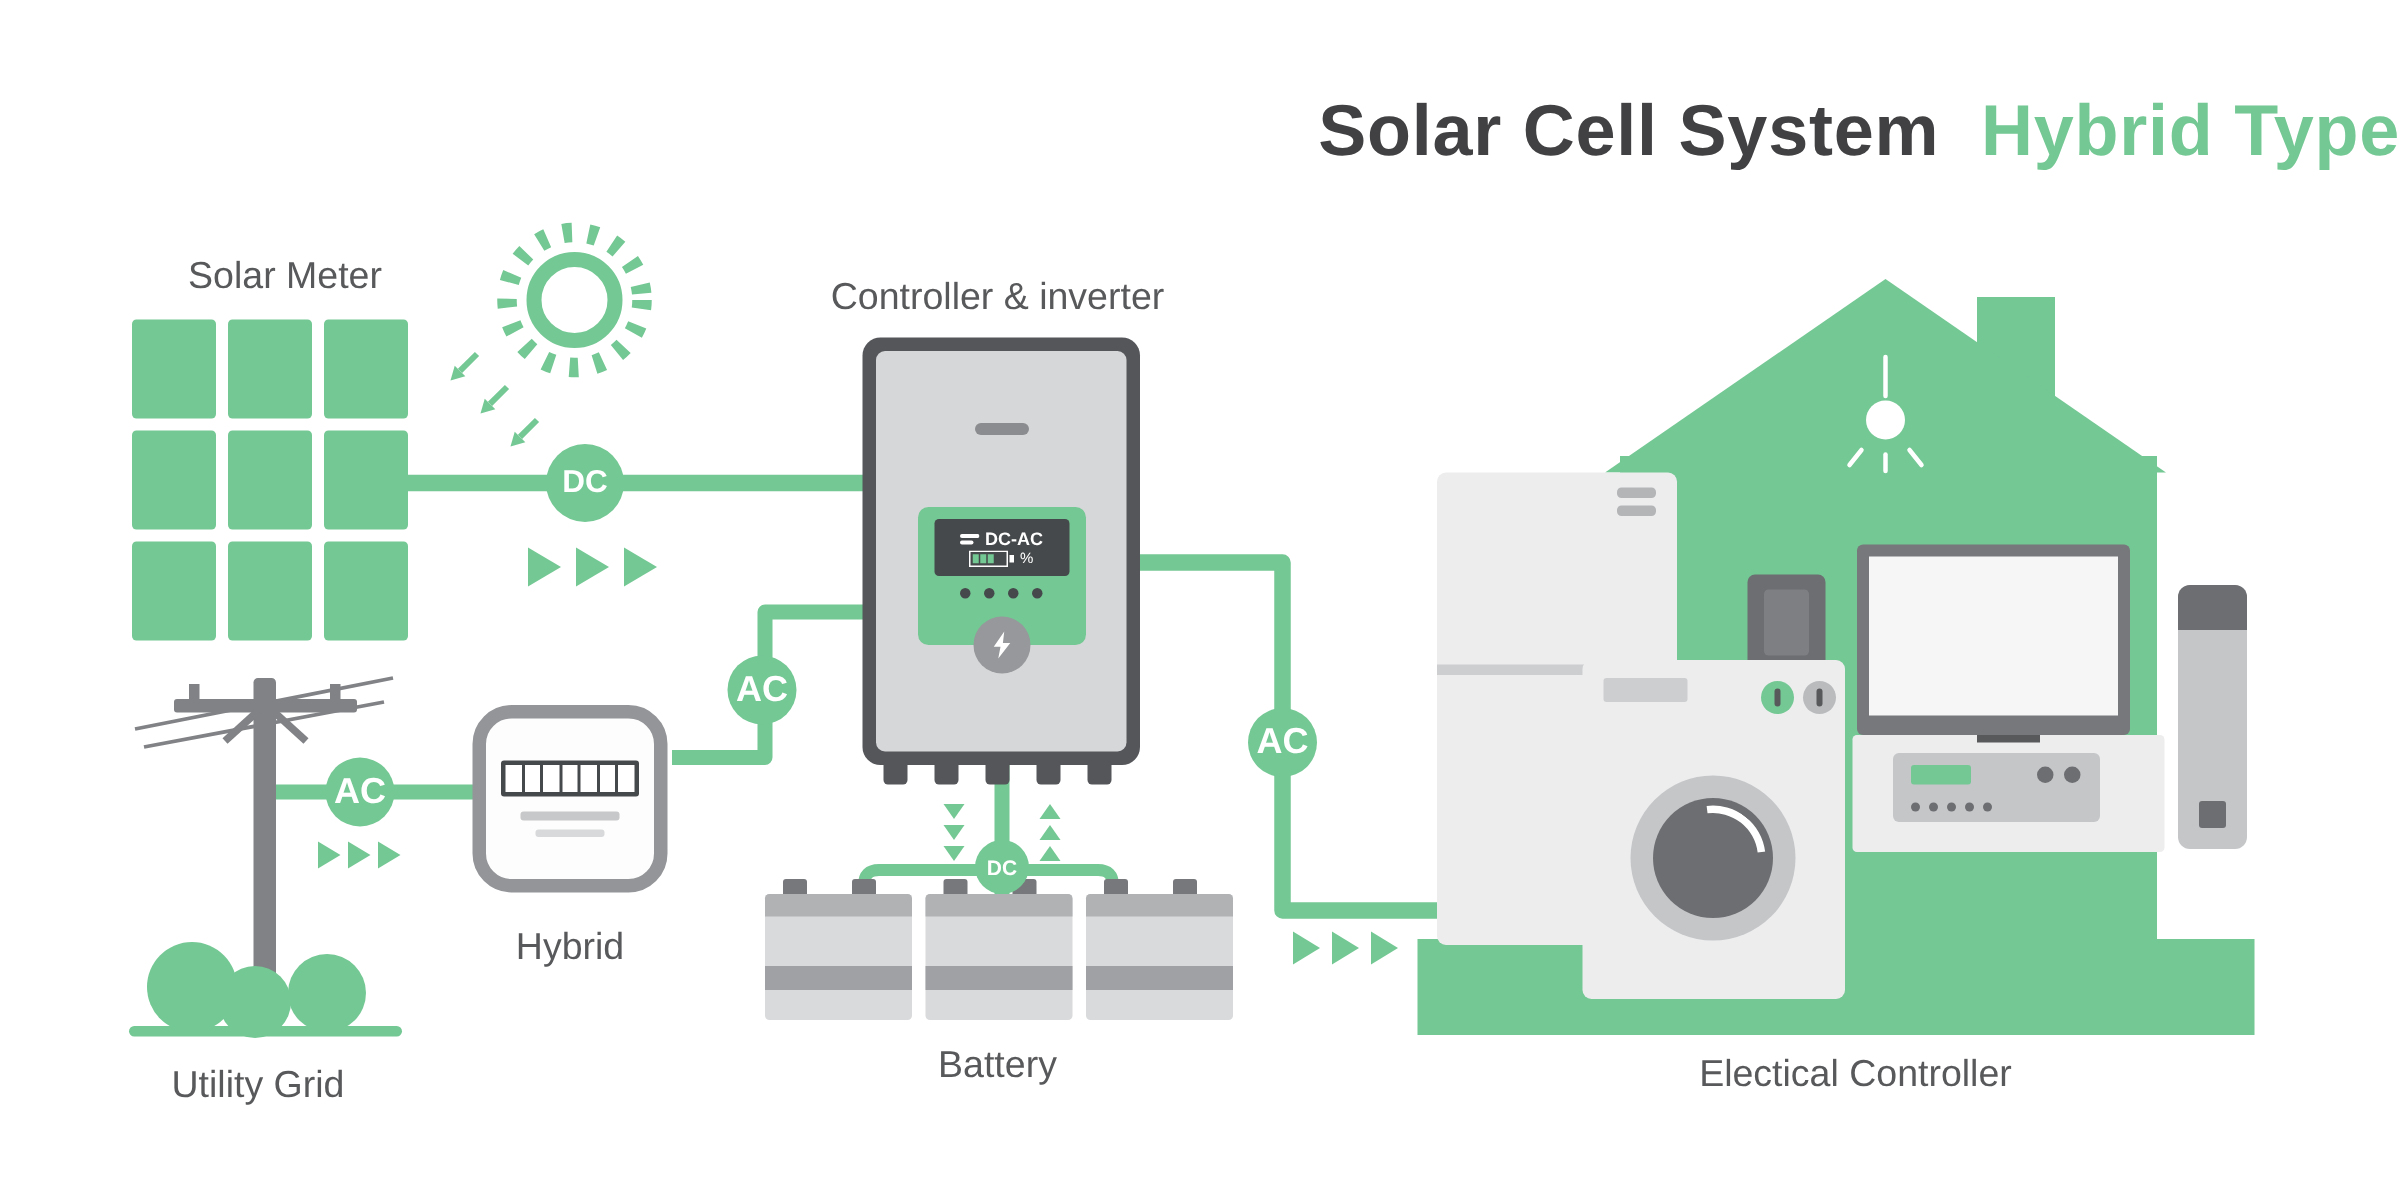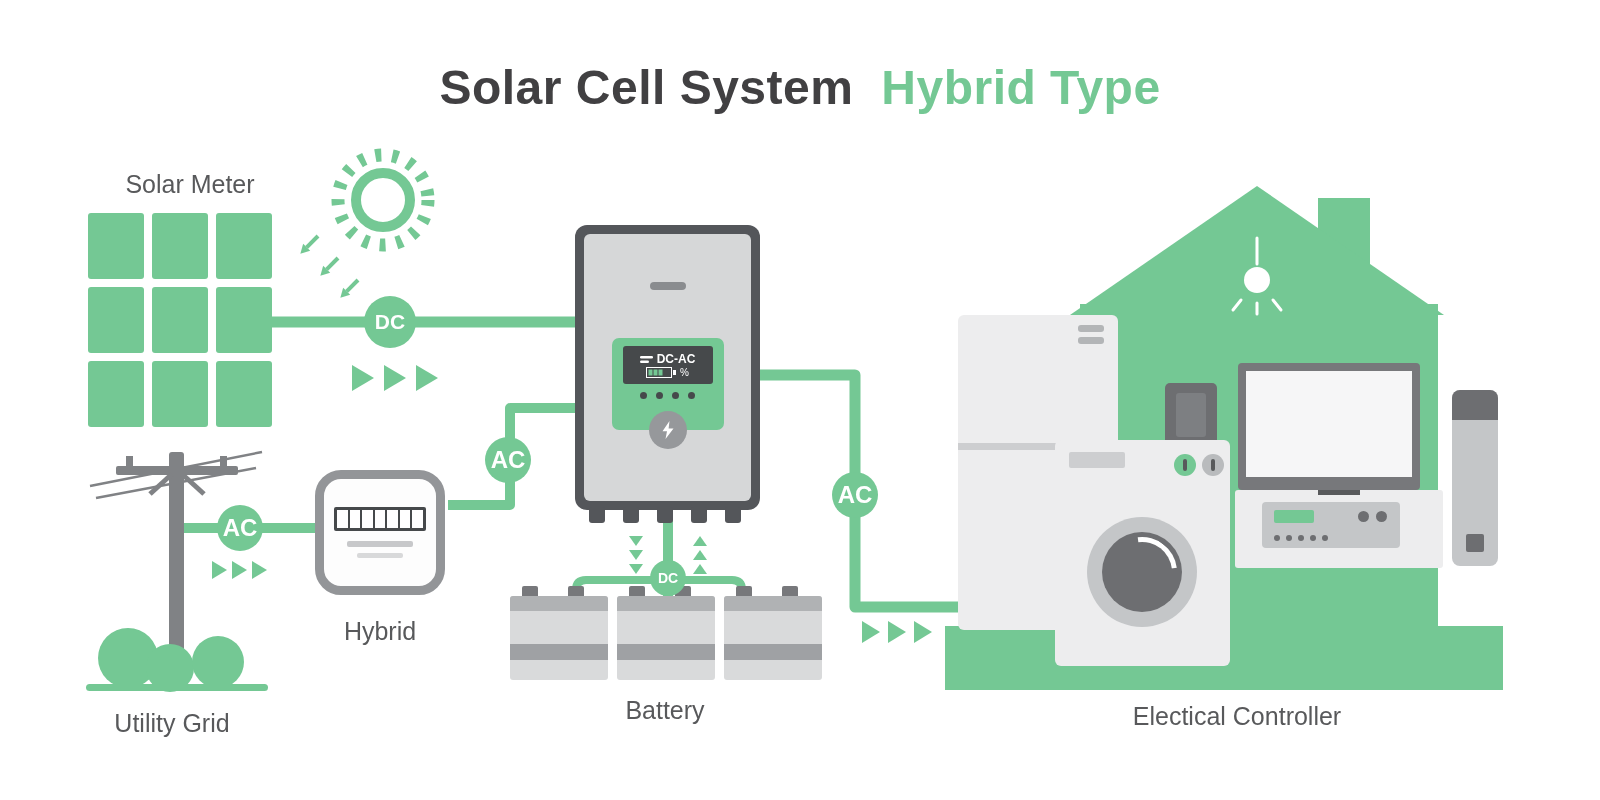--- a/index.html
+++ b/index.html
@@ -2,21 +2,21 @@
 <html><head>
 <meta charset="utf-8">
 <style>
   * { box-sizing: border-box; margin: 0; padding: 0; }
   :root { --green:#74c894; --dk:#54565a; --lbl:#58595b; }
   body { background:#fff; }
   .canvas { position:relative; width:1600px; height:800px; background:#fff;
             font-family:"Liberation Sans", sans-serif; overflow:hidden; }
   .svg-abs { position:absolute; left:0; top:0; }
 
-  .title { position:absolute; top:60px; left:0; width:100%; text-align:center;
+  .title { position:absolute; top:60px; left:0; width:100%; text-align:right;
            font-size:48px; font-weight:bold; color:#414042; letter-spacing:.5px; }
   .title .accent { color:var(--green); margin-left:14px; }
 
   .node-label { position:absolute; color:var(--lbl); font-size:25px; text-align:center; }
 
   .badge { position:absolute; background:var(--green); color:#fff; font-weight:bold;
            border-radius:50%; display:flex; align-items:center; justify-content:center; }
   .badge-lg { width:52px; height:52px; font-size:21px; }
   .badge-md { width:46px; height:46px; font-size:24px; }
   .badge-sm { width:36px; height:36px; font-size:14px; }
@@ -179,20 +179,21 @@
       <line x1="1273" y1="300" x2="1281" y2="310"></line>
     </g>
   </svg>
 
   <h1 class="title">
     <span>Solar Cell System</span>
     <span class="accent">Hybrid Type</span>
   </h1>
 
   <div class="node-label" style="left:60px;top:170px;width:260px;">Solar Meter</div>
+  <div class="node-label" style="left:530px;top:184px;width:270px;">Controller &amp; inverter</div>
   <div class="node-label" style="left:310px;top:617px;width:140px;">Hybrid</div>
   <div class="node-label" style="left:72px;top:681px;width:200px;margin-top:28px;">Utility Grid</div>
   <div class="node-label" style="left:580px;top:696px;width:170px;">Battery</div>
   <div class="node-label" style="left:1072px;top:702px;width:330px;">Electical Controller</div>
 
   <div class="panel-grid">
     <div class="panel-cell"></div>
     <div class="panel-cell"></div>
     <div class="panel-cell"></div>
     <div class="panel-cell"></div>

